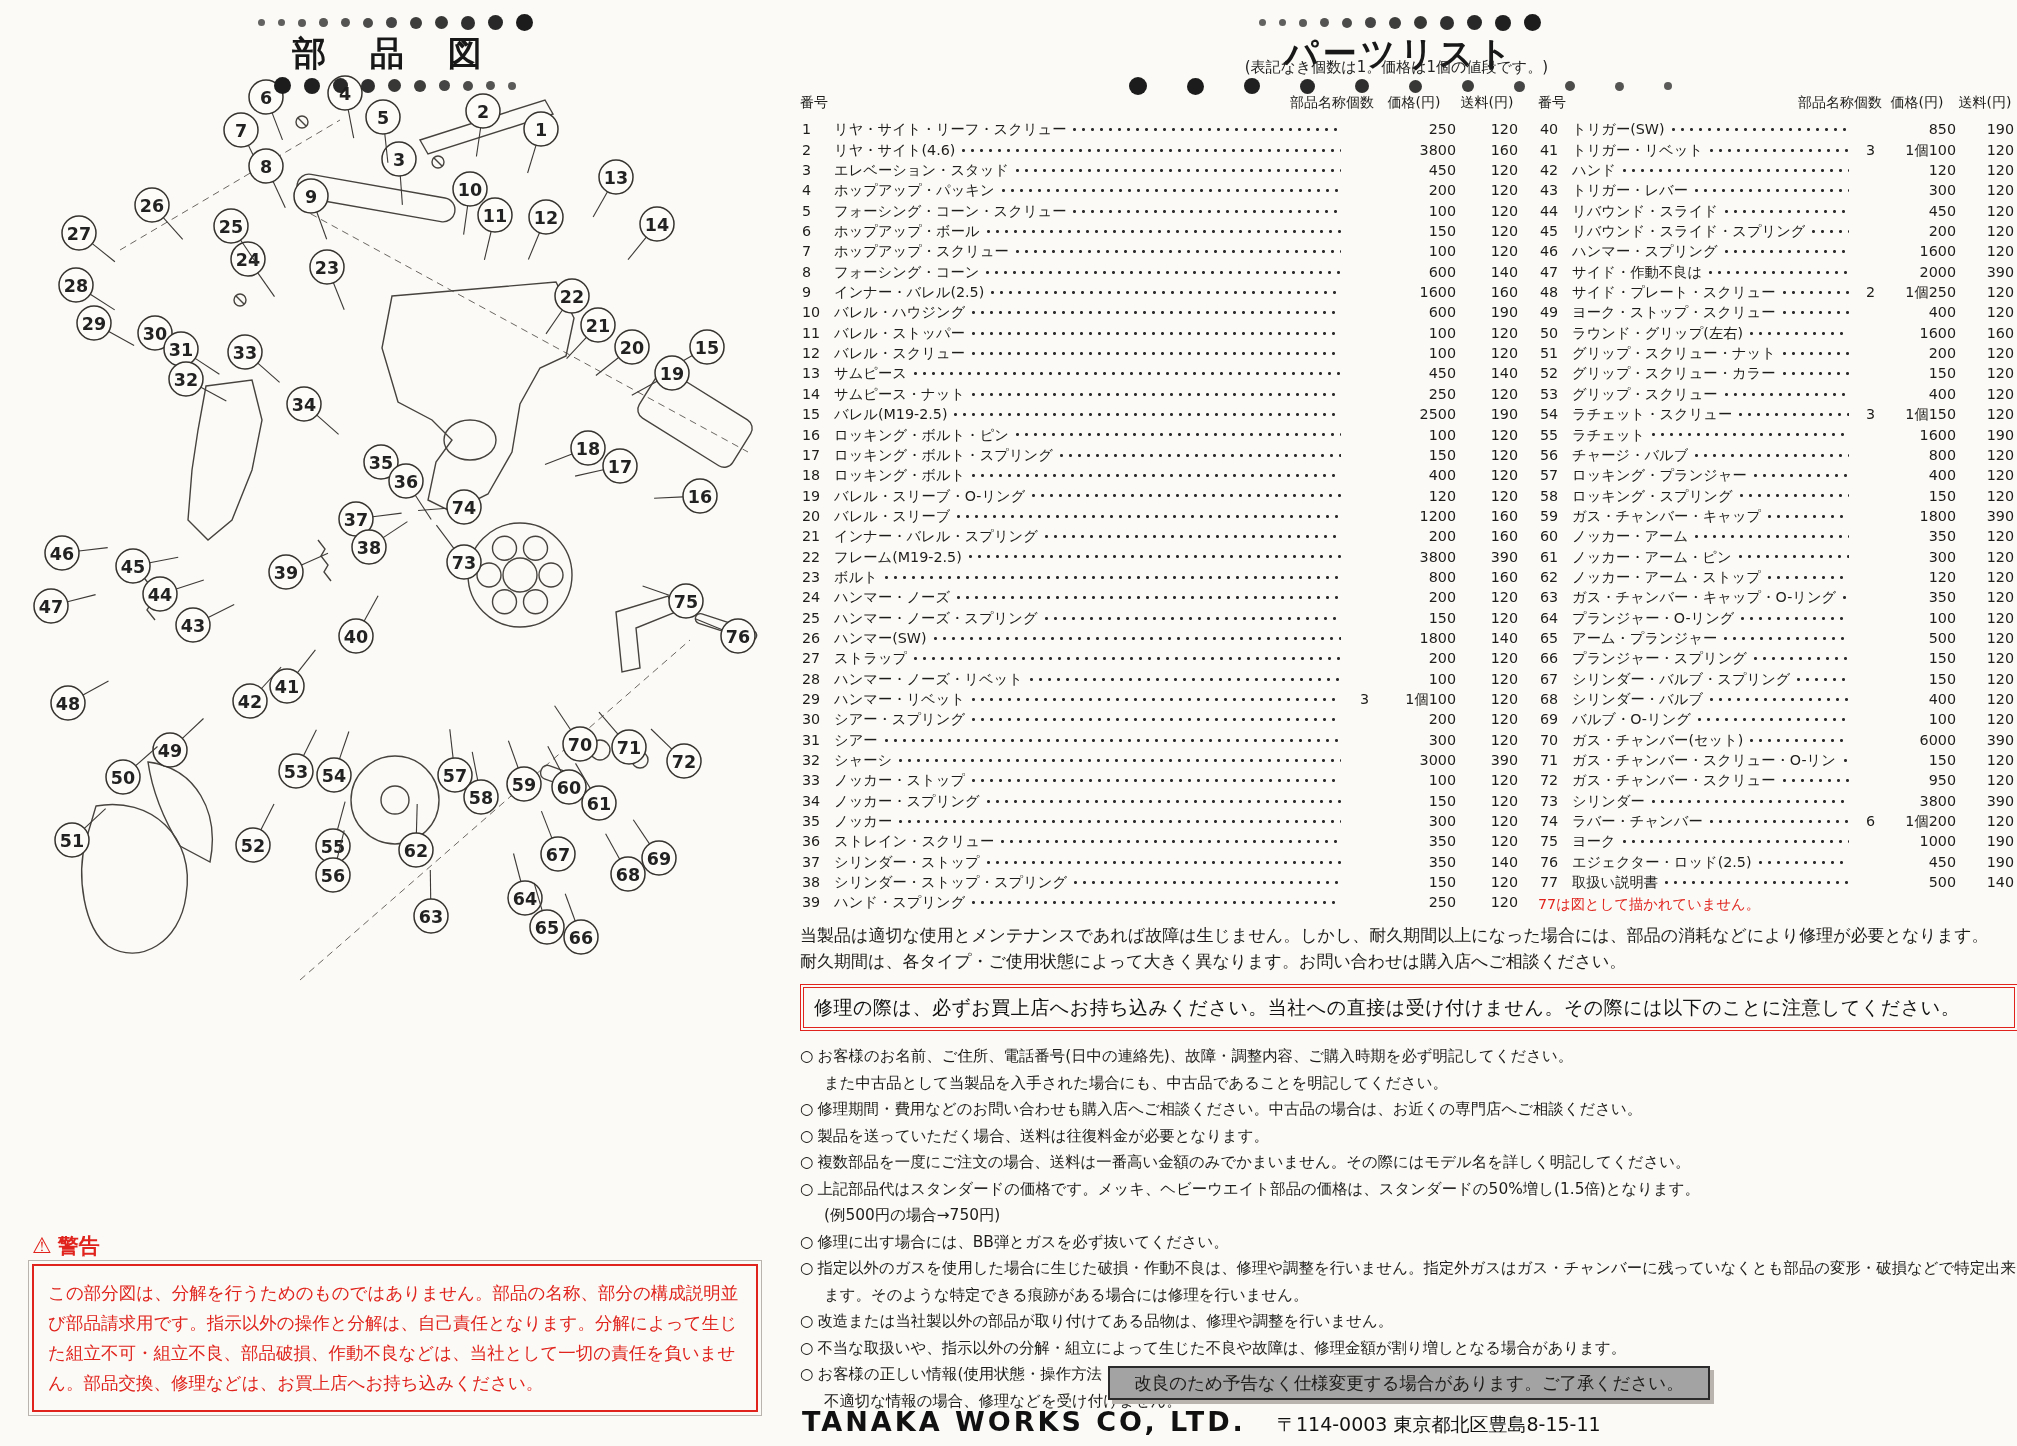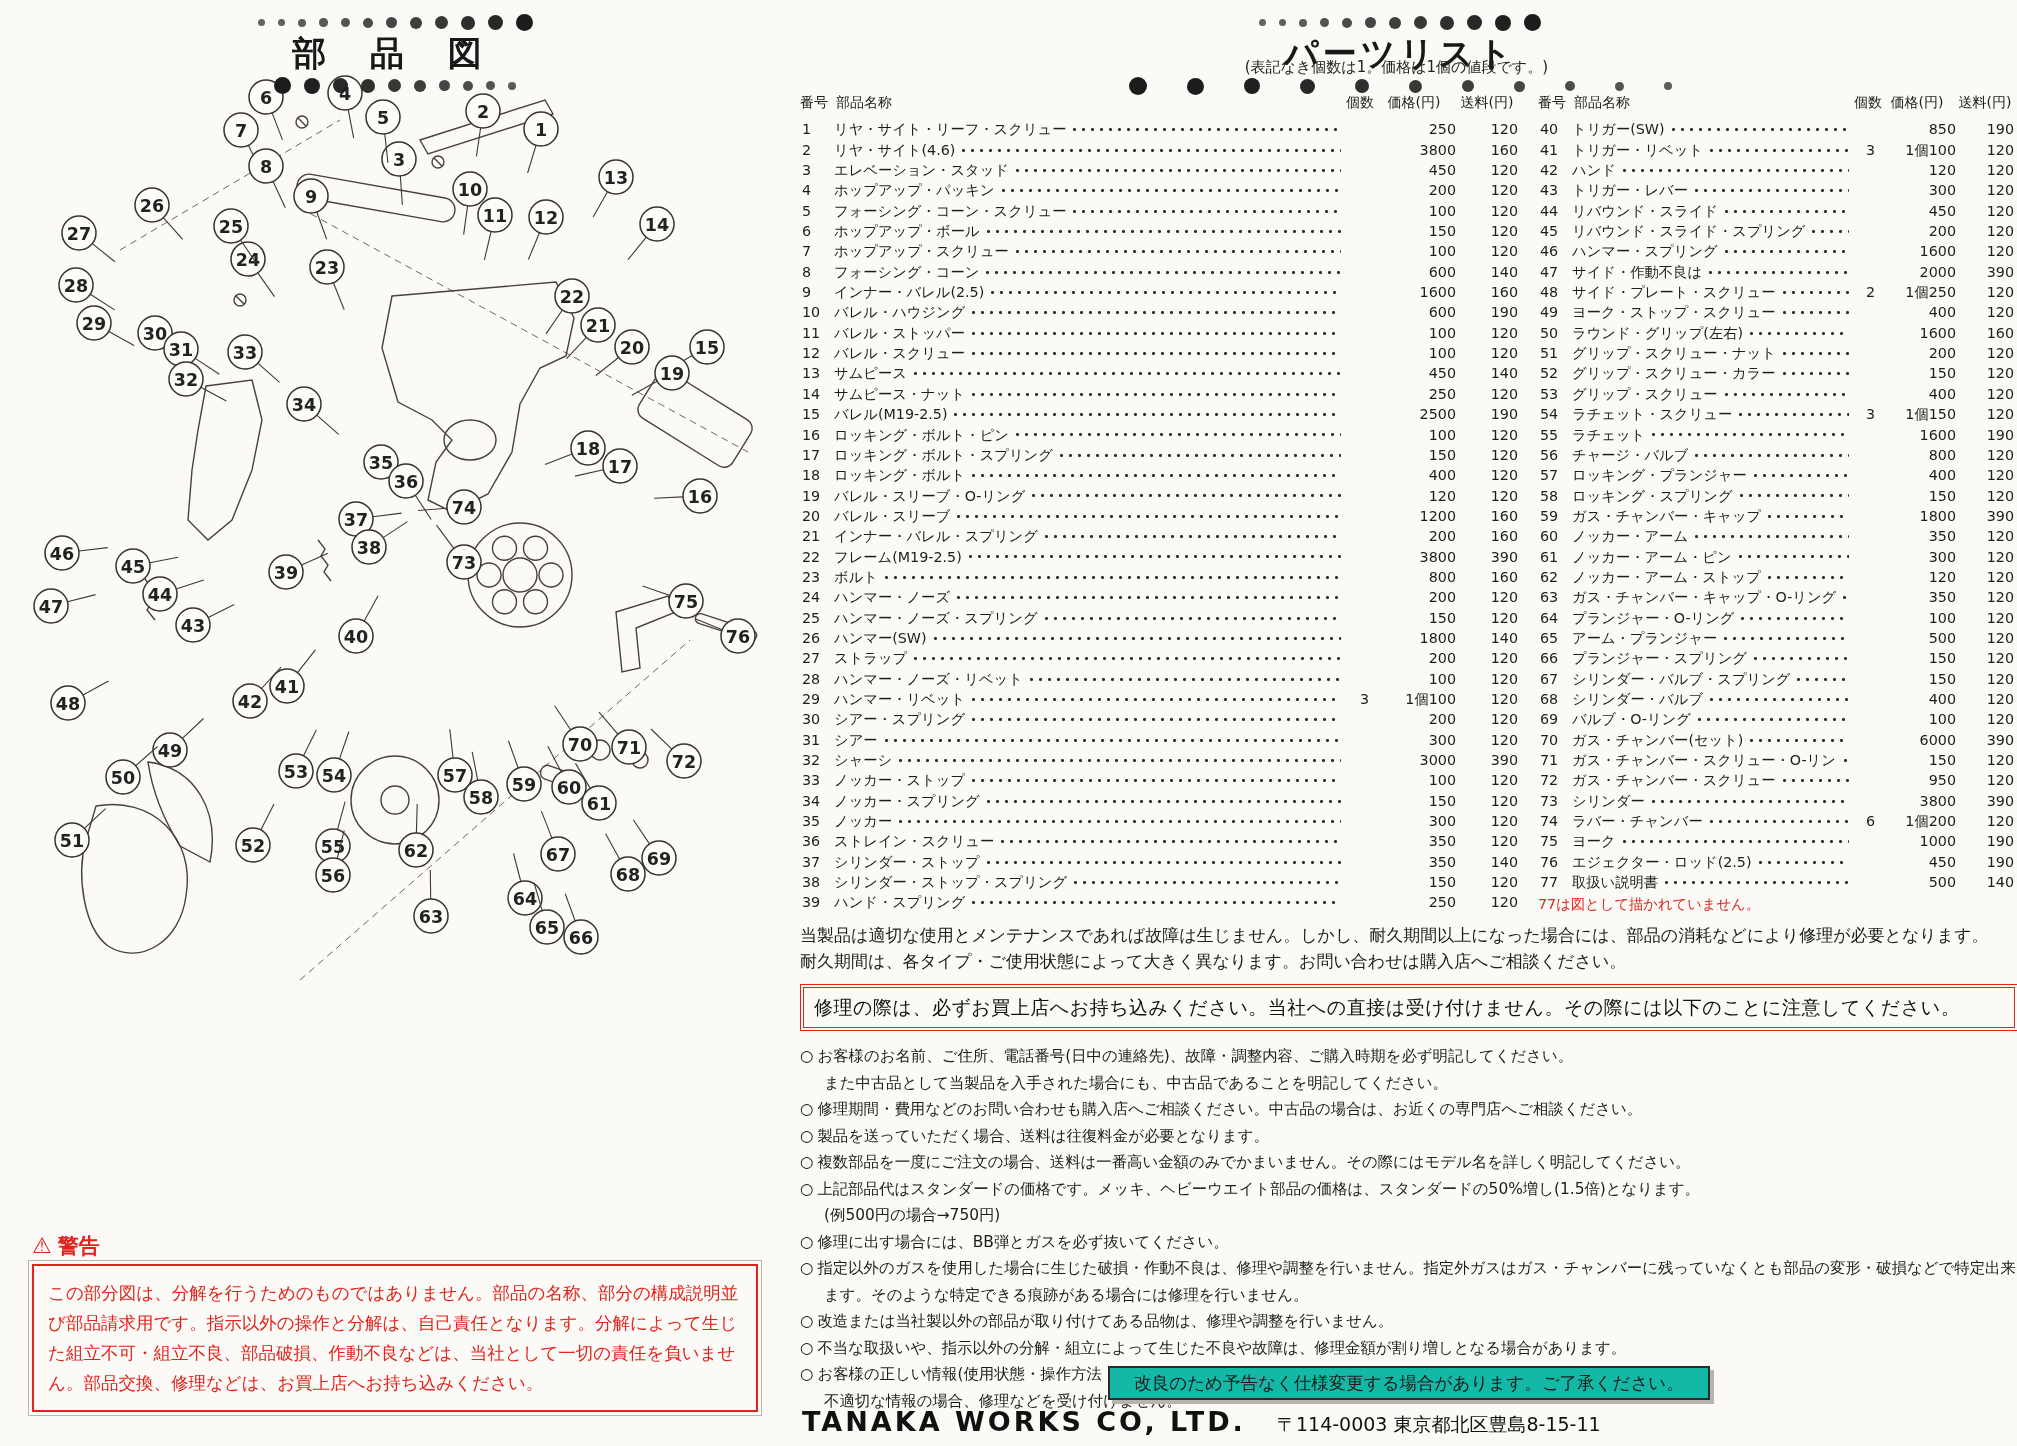--- a/index.html
+++ b/index.html
@@ -21,21 +21,21 @@
              font-size:15px;color:#222;}
 
   
   .plist{position:absolute;top:92px;}
   #colA{left:800px;width:718px;}
   #colB{left:1538px;width:476px;}
   .phdr,.prow{display:grid;align-items:baseline;line-height:20.35px;font-size:14.3px;}
   #colA .phdr,#colA .prow{grid-template-columns:34px 1fr 26px 84px 62px;}
   #colB .phdr,#colB .prow{grid-template-columns:34px 1fr 24px 78px 58px;}
   .phdr{font-size:14px;margin-bottom:7px;}
-  .phdr .h-name{text-align:left;padding-left:2px;}
+  .phdr .h-name{text-align:right;padding-left:2px;}
   .phdr .h-qty,.phdr .h-price,.phdr .h-ship{text-align:center;white-space:nowrap;}
   .no{text-align:left;padding-left:2px;}
   .nm{display:flex;align-items:baseline;min-width:0;}
   .nmt{white-space:nowrap;overflow:hidden;flex:0 1 auto;}
   .lead{flex:1 1 8px;min-width:6px;height:14px;align-self:center;margin:0 5px 0 4px;
         background-image:radial-gradient(circle,#2c2c2c 1.25px,transparent 1.7px);
         background-size:9px 9px;background-repeat:repeat-x;background-position:left 55%;}
   .qty{text-align:right;padding-right:3px;}
   .pr{text-align:right;white-space:nowrap;}
   .sh{text-align:right;}
@@ -45,21 +45,21 @@
   .notes{position:absolute;left:800px;top:922px;width:1218px;font-size:17px;line-height:26px;}
   .para{margin:0;}
   .redbox{border:1px solid #e0231c;padding:2px;margin:10px 0 12px 0;}
   .redbox-inner{border:1px solid #e0231c;padding:5px 10px;font-size:19px;line-height:29px;
                 letter-spacing:0.5px;color:#111;}
   .bullet{padding-left:24px;text-indent:-24px;font-size:15.4px;line-height:26.5px;}
   .bullet::before{content:"○";margin-right:4px;}
   .bullet .sub{display:block;text-indent:0;}
 
   .specbox-wrap{position:absolute;left:800px;top:1366px;width:1218px;text-align:center;}
-  .specbox{display:inline-block;border:2px solid #2b2b2b;background:#14b8a6;
+  .specbox{display:inline-block;border:2px solid #2b2b2b;background:#a3a3a3;
            box-shadow:4px 4px 0 #b9b5ae;padding:3px 24px;font-size:17.5px;}
 
   .footer{position:absolute;left:802px;top:1406px;white-space:nowrap;}
   .footer .co{font-size:27px;font-weight:bold;letter-spacing:3px;color:#111;margin-top:32px;}
   .footer .addr{font-size:19px;margin-left:26px;color:#111;}
 
   
   .warn-label{position:absolute;left:32px;top:1232px;color:#e0231c;font-size:21px;
               font-weight:bold;display:flex;align-items:center;gap:6px;}
   .warn-icon{font-size:22px;line-height:1;}

